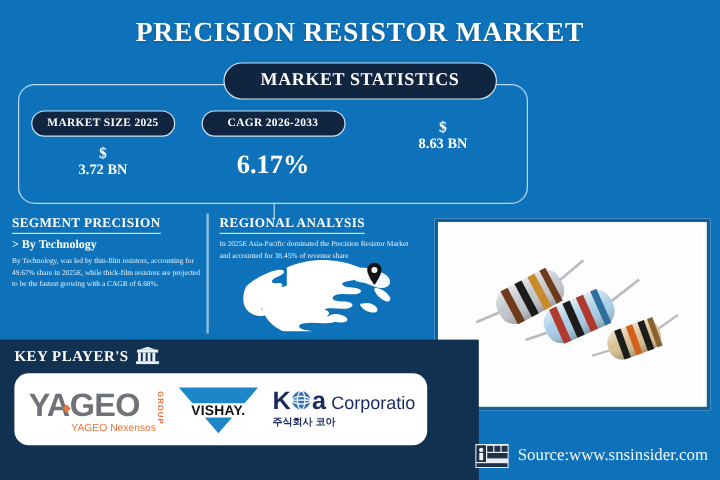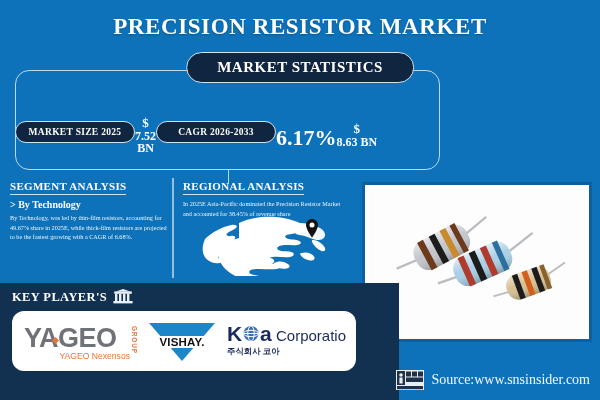--- a/index.html
+++ b/index.html
@@ -56,20 +56,21 @@
   .stat-cols {
     position: absolute;
     left: 15px; top: 92px;
     width: 425px; height: 80px;
     display: flex;
     z-index: 3;
   }
   .stat-col {
     flex: 1;
     display: flex;
+    flex-direction: column;
     align-items: center;
   }
   .stat-pill {
     background: #10253f;
     border: 1.2px solid #cfe4f3;
     border-radius: 14px;
     padding: 5px 8px;
     font-size: 9.5px;
     font-weight: bold;
     letter-spacing: .3px;
@@ -210,21 +211,21 @@
 
 <div class="stats-frame"></div>
 <div class="stats-title">MARKET STATISTICS</div>
 
 <div class="stat-cols">
 
   <div class="stat-col">
     <div class="stat-pill">MARKET SIZE 2025</div>
     <div class="stat-value">
       <span class="cur">$</span>
-      <span>7.52 BN</span>
+      <span>3.72 BN</span>
     </div>
   </div>
 
   <div class="stat-col">
     <div class="stat-pill">CAGR 2026-2033</div>
     <div class="stat-value big">6.17%</div>
   </div>
 
   <div class="stat-col">
     <div class="stat-value">
@@ -233,21 +234,21 @@
     </div>
   </div>
 
 </div>
 
 <div class="analysis">
 
   <div class="divider"></div>
 
   <div class="seg">
-    <div class="sec-head">SEGMENT ANALYSIS</div>
+    <div class="sec-head">SEGMENT PRECISION</div>
     <div class="sub-head">&gt; By Technology</div>
     <div class="body-text">By Technology, was led by thin-film resistors, accounting for 49.67% share in 2025E, while thick-film resistors are projected to be the fastest growing with a CAGR of 6.68%.</div>
   </div>
 
   <div class="reg">
     <div class="sec-head">REGIONAL ANALYSIS</div>
     <div class="body-text">In 2025E Asia-Pacific dominated the Precision Resistor Market and accounted for 38.45% of revenue share</div>
   </div>
 
   <div class="map-wrap">

